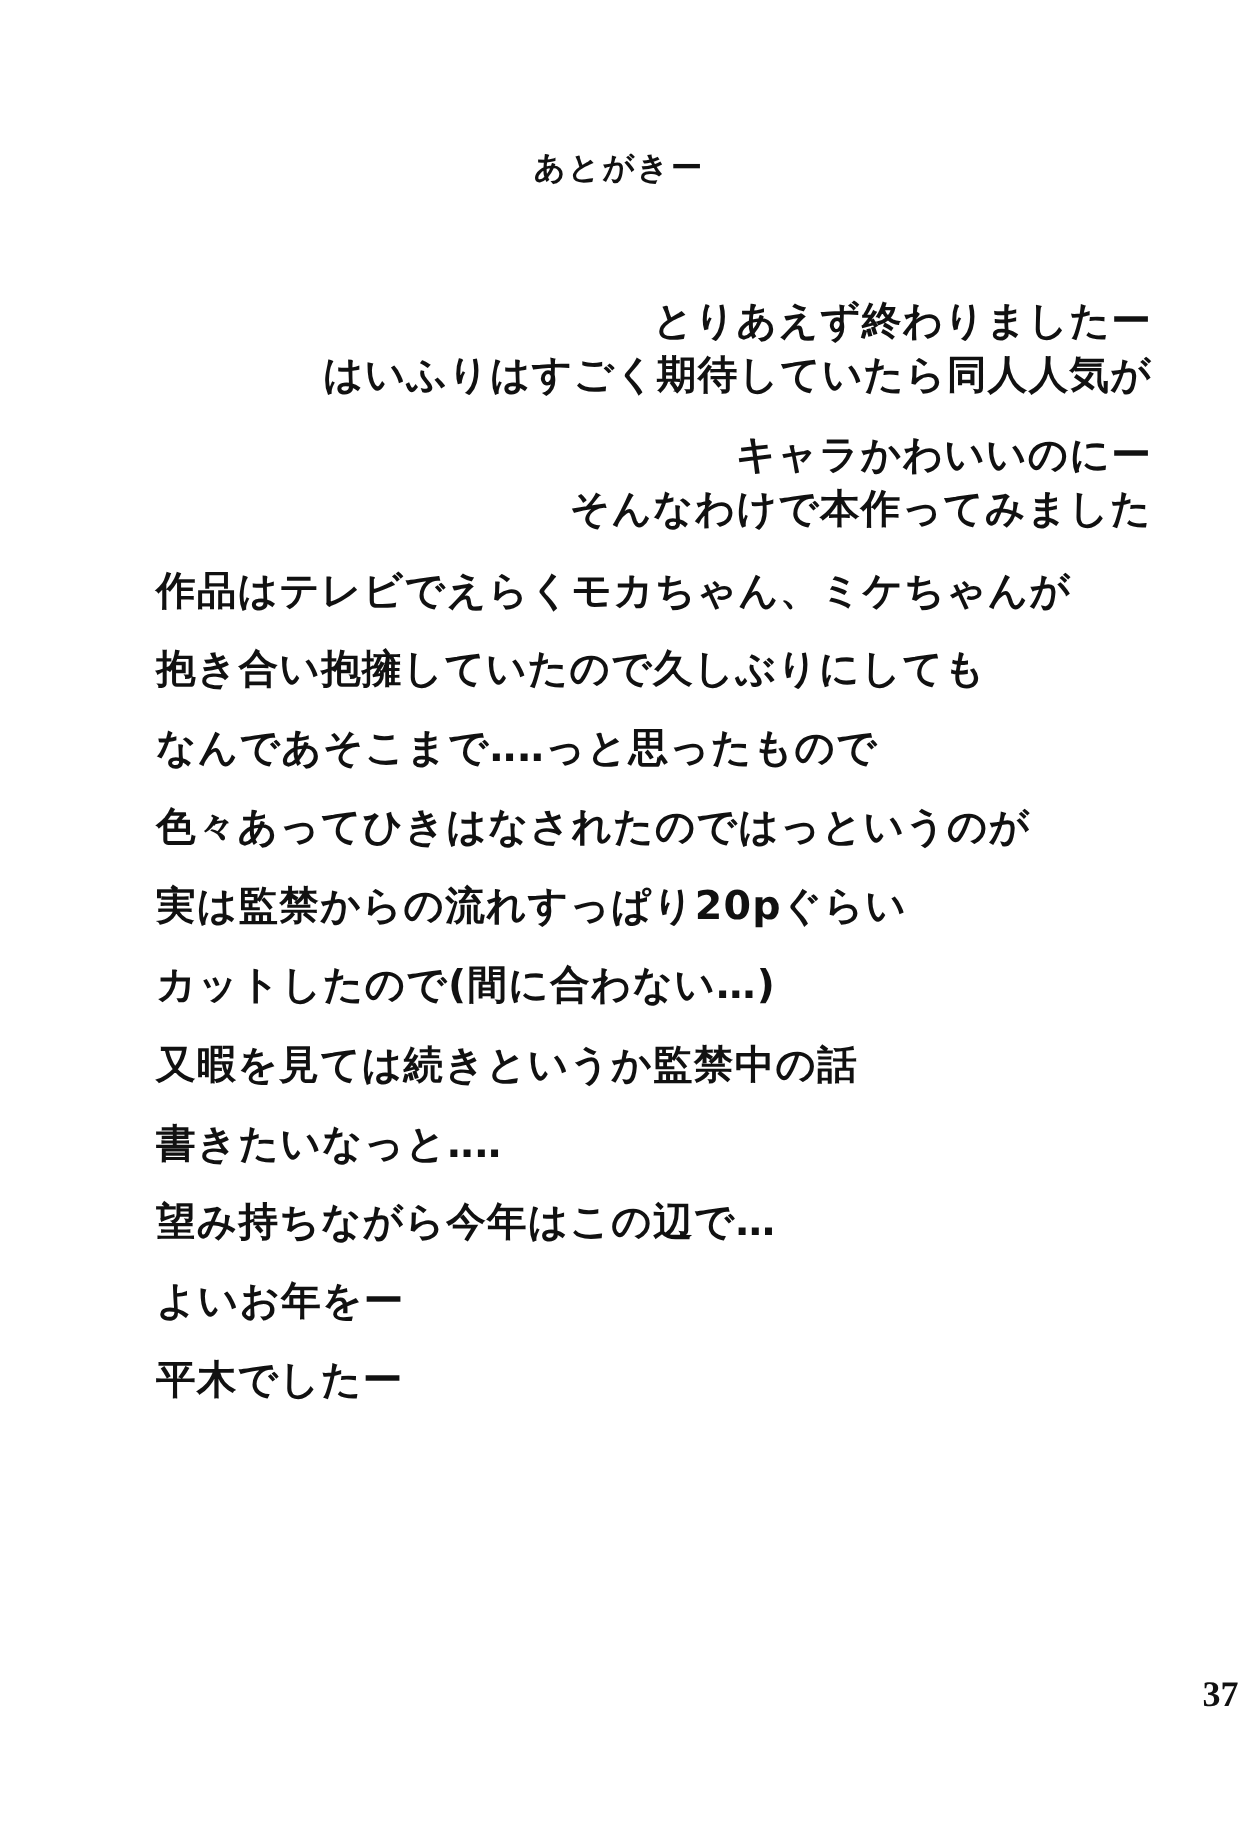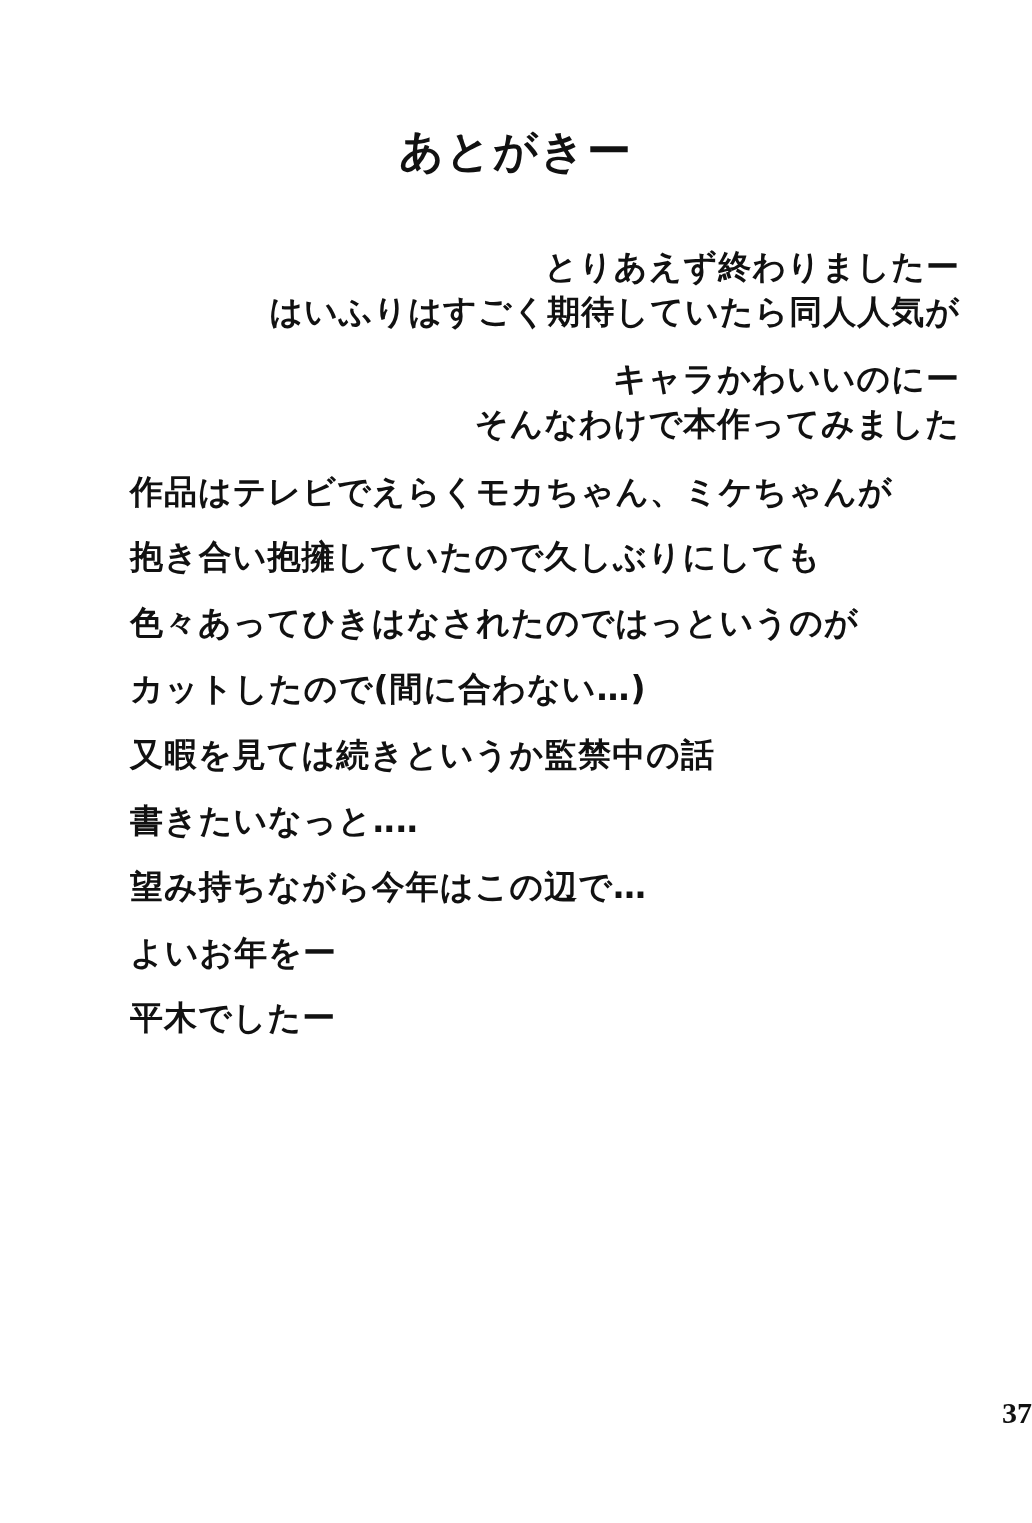--- a/index.html
+++ b/index.html
@@ -16,21 +16,21 @@
     overflow: hidden;
     font-family: "DejaVu Sans", "Liberation Sans", sans-serif;
     color: #101010;
   }
   .afterword-title {
     position: absolute;
     top: 122px;
     left: 0;
     width: 1032px;
     text-align: center;
-    font-size: 44px;
+    font-size: 26px;
     font-weight: bold;
     letter-spacing: 2px;
     color: #111111;
   }
   .body-text {
     position: absolute;
     top: 245px;
     left: 130px;
     width: 830px;
   }
@@ -82,21 +82,23 @@
     </div>
 
     <div class="para block-lines">
       <div class="line">キャラかわいいのにー</div>
       <div class="line">そんなわけで本作ってみました</div>
     </div>
 
     <div class="para spaced">
       <div class="line">作品はテレビでえらくモカちゃん、ミケちゃんが</div>
       <div class="line">抱き合い抱擁していたので久しぶりにしても</div>
+      <div class="line">なんであそこまで‥‥っと思ったもので</div>
       <div class="line">色々あってひきはなされたのではっというのが</div>
+      <div class="line">実は監禁からの流れすっぱり20pぐらい</div>
       <div class="line">カットしたので(間に合わない…)</div>
       <div class="line">又暇を見ては続きというか監禁中の話</div>
       <div class="line">書きたいなっと‥‥</div>
       <div class="line">望み持ちながら今年はこの辺で…</div>
       <div class="line">よいお年をー</div>
       <div class="line">平木でしたー</div>
     </div>
 
   </div>
 

